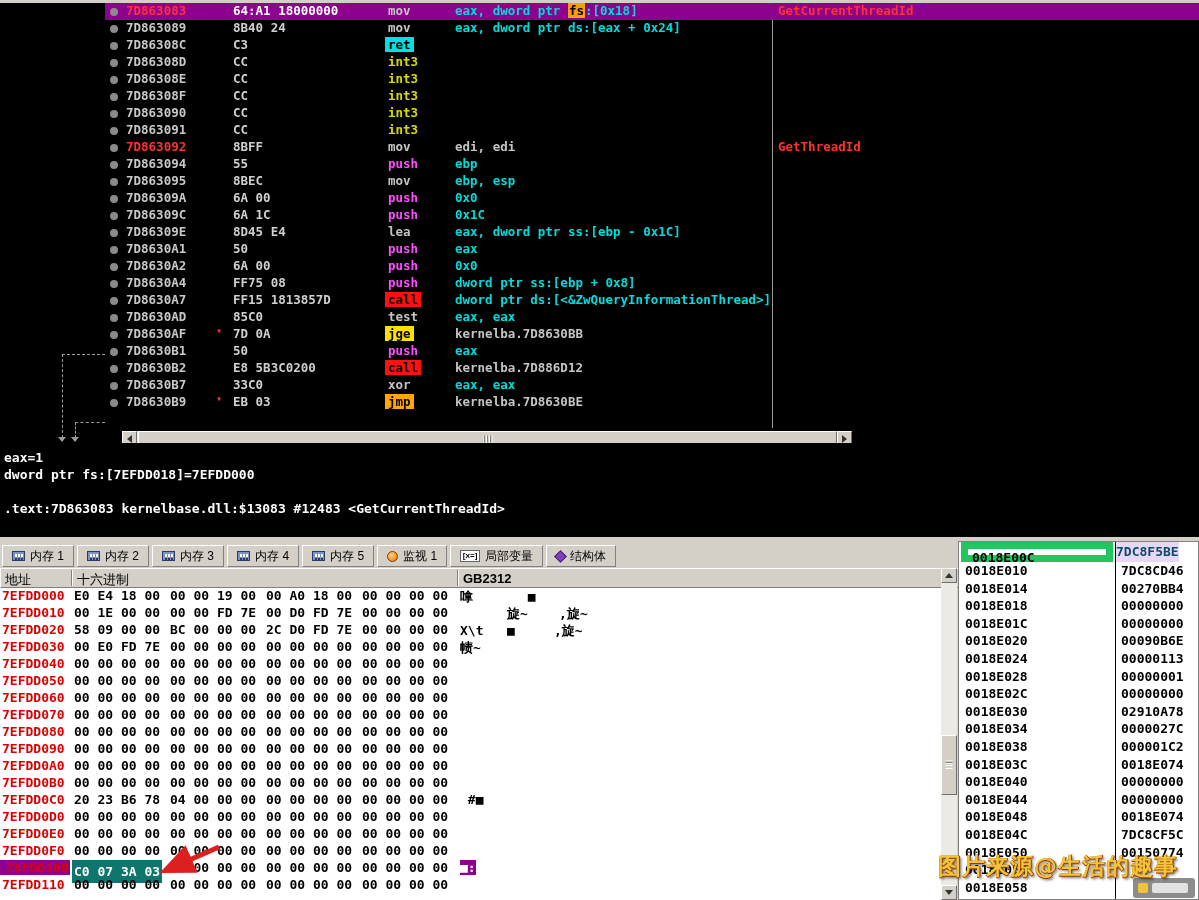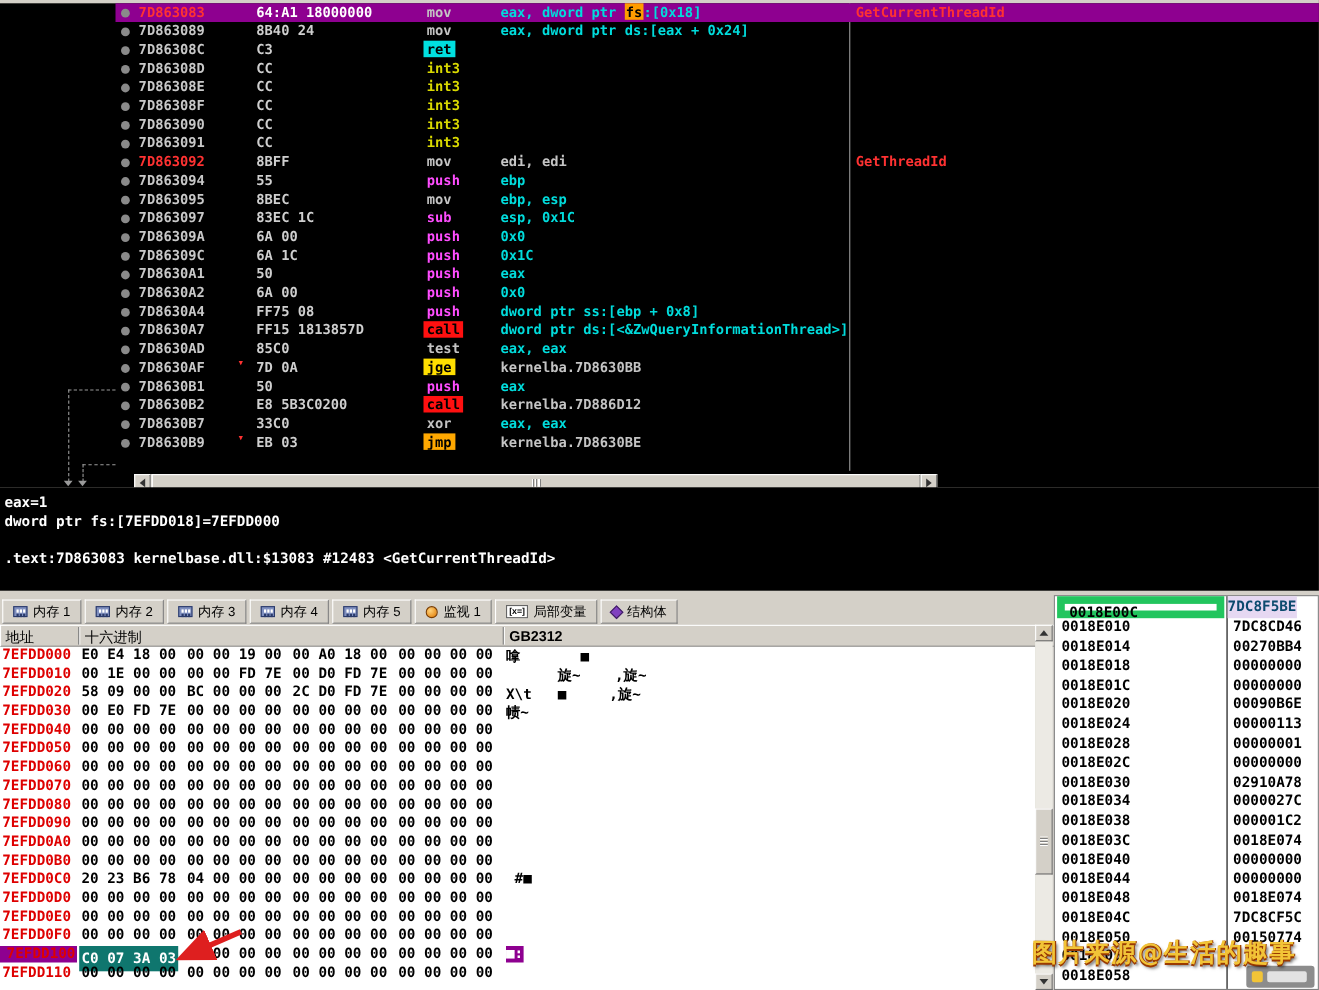--- a/index.html
+++ b/index.html
@@ -140,23 +140,23 @@
       <div class="drow"><span class="dot"></span><span class="c-addr">7D863089</span><span class="c-bytes">8B40 24</span><span class="c-mn mn-gray">mov</span><span class="c-ops"><span class="op-cyan">eax, dword ptr ds:[eax + 0x24]</span></span></div>
       <div class="drow"><span class="dot"></span><span class="c-addr">7D86308C</span><span class="c-bytes">C3</span><span class="c-mn mn-ret">ret</span><span class="c-ops"></span></div>
       <div class="drow"><span class="dot"></span><span class="c-addr">7D86308D</span><span class="c-bytes">CC</span><span class="c-mn mn-int3">int3</span><span class="c-ops"></span></div>
       <div class="drow"><span class="dot"></span><span class="c-addr">7D86308E</span><span class="c-bytes">CC</span><span class="c-mn mn-int3">int3</span><span class="c-ops"></span></div>
       <div class="drow"><span class="dot"></span><span class="c-addr">7D86308F</span><span class="c-bytes">CC</span><span class="c-mn mn-int3">int3</span><span class="c-ops"></span></div>
       <div class="drow"><span class="dot"></span><span class="c-addr">7D863090</span><span class="c-bytes">CC</span><span class="c-mn mn-int3">int3</span><span class="c-ops"></span></div>
       <div class="drow"><span class="dot"></span><span class="c-addr">7D863091</span><span class="c-bytes">CC</span><span class="c-mn mn-int3">int3</span><span class="c-ops"></span></div>
       <div class="drow"><span class="dot"></span><span class="c-addr red">7D863092</span><span class="c-bytes">8BFF</span><span class="c-mn mn-gray">mov</span><span class="c-ops"><span class="op-gray">edi, edi</span></span><span class="c-comment">GetThreadId</span></div>
       <div class="drow"><span class="dot"></span><span class="c-addr">7D863094</span><span class="c-bytes">55</span><span class="c-mn mn-magenta">push</span><span class="c-ops"><span class="op-cyan">ebp</span></span></div>
       <div class="drow"><span class="dot"></span><span class="c-addr">7D863095</span><span class="c-bytes">8BEC</span><span class="c-mn mn-gray">mov</span><span class="c-ops"><span class="op-cyan">ebp, esp</span></span></div>
-      <div class="drow"><span class="dot"></span><span class="c-addr">7D863097</span><span class="c-bytes">83EC 1C</span><span class="c-mn mn-magenta">sub</span><span class="c-ops"><span class="op-cyan">esp, 0x1C</span></span></div>
       <div class="drow"><span class="dot"></span><span class="c-addr">7D86309A</span><span class="c-bytes">6A 00</span><span class="c-mn mn-magenta">push</span><span class="c-ops"><span class="op-cyan">0x0</span></span></div>
       <div class="drow"><span class="dot"></span><span class="c-addr">7D86309C</span><span class="c-bytes">6A 1C</span><span class="c-mn mn-magenta">push</span><span class="c-ops"><span class="op-cyan">0x1C</span></span></div>
+      <div class="drow"><span class="dot"></span><span class="c-addr">7D86309E</span><span class="c-bytes">8D45 E4</span><span class="c-mn mn-gray">lea</span><span class="c-ops"><span class="op-cyan">eax, dword ptr ss:[ebp - 0x1C]</span></span></div>
       <div class="drow"><span class="dot"></span><span class="c-addr">7D8630A1</span><span class="c-bytes">50</span><span class="c-mn mn-magenta">push</span><span class="c-ops"><span class="op-cyan">eax</span></span></div>
       <div class="drow"><span class="dot"></span><span class="c-addr">7D8630A2</span><span class="c-bytes">6A 00</span><span class="c-mn mn-magenta">push</span><span class="c-ops"><span class="op-cyan">0x0</span></span></div>
       <div class="drow"><span class="dot"></span><span class="c-addr">7D8630A4</span><span class="c-bytes">FF75 08</span><span class="c-mn mn-magenta">push</span><span class="c-ops"><span class="op-cyan">dword ptr ss:[ebp + 0x8]</span></span></div>
       <div class="drow"><span class="dot"></span><span class="c-addr">7D8630A7</span><span class="c-bytes">FF15 1813857D</span><span class="c-mn mn-call">call</span><span class="c-ops"><span class="op-cyan">dword ptr ds:[&lt;&amp;ZwQueryInformationThread&gt;]</span></span></div>
       <div class="drow"><span class="dot"></span><span class="c-addr">7D8630AD</span><span class="c-bytes">85C0</span><span class="c-mn mn-gray">test</span><span class="c-ops"><span class="op-cyan">eax, eax</span></span></div>
       <div class="drow"><span class="dot"></span><span class="c-addr">7D8630AF</span><span class="jmark">▾</span><span class="c-bytes">7D 0A</span><span class="c-mn mn-jge">jge</span><span class="c-ops"><span class="op-gray">kernelba.7D8630BB</span></span></div>
       <div class="drow"><span class="dot"></span><span class="c-addr">7D8630B1</span><span class="c-bytes">50</span><span class="c-mn mn-magenta">push</span><span class="c-ops"><span class="op-cyan">eax</span></span></div>
       <div class="drow"><span class="dot"></span><span class="c-addr">7D8630B2</span><span class="c-bytes">E8 5B3C0200</span><span class="c-mn mn-call">call</span><span class="c-ops"><span class="op-gray">kernelba.7D886D12</span></span></div>
       <div class="drow"><span class="dot"></span><span class="c-addr">7D8630B7</span><span class="c-bytes">33C0</span><span class="c-mn mn-gray">xor</span><span class="c-ops"><span class="op-cyan">eax, eax</span></span></div>
       <div class="drow"><span class="dot"></span><span class="c-addr">7D8630B9</span><span class="jmark">▾</span><span class="c-bytes">EB 03</span><span class="c-mn mn-jmp">jmp</span><span class="c-ops"><span class="op-gray">kernelba.7D8630BE</span></span></div>

